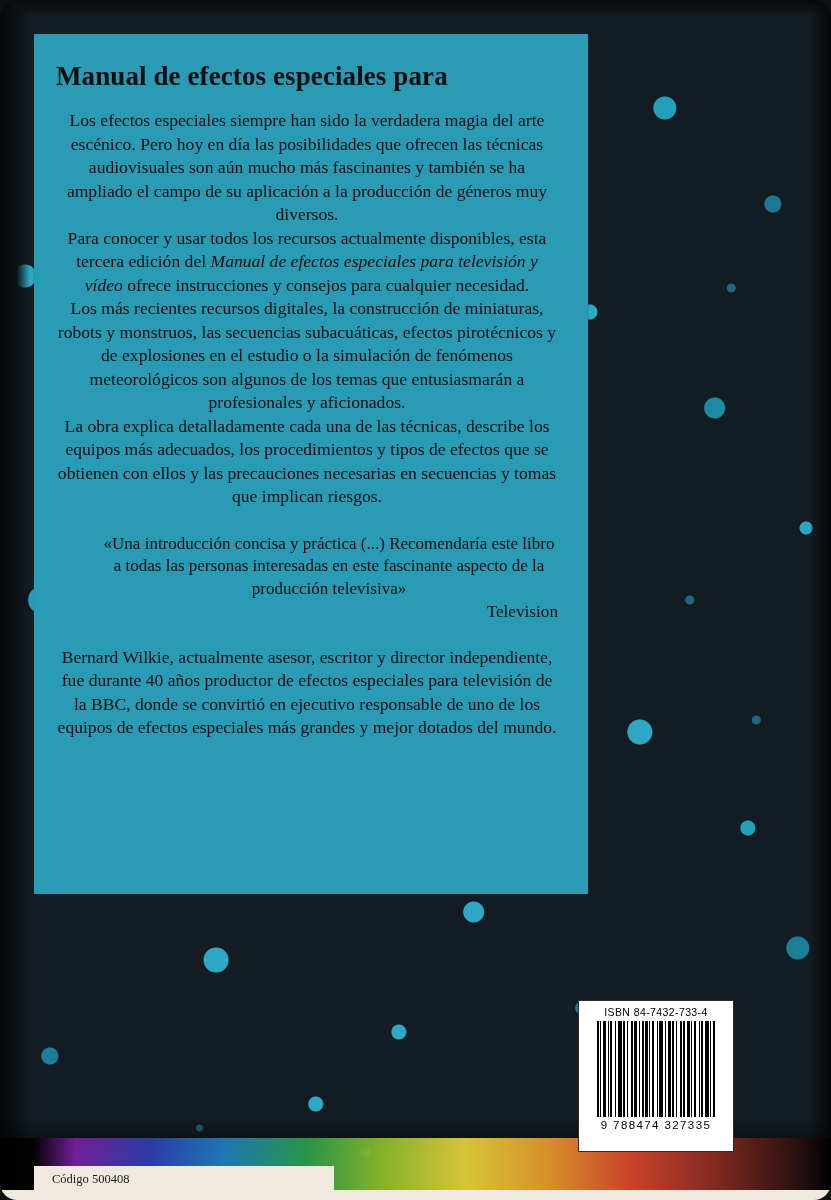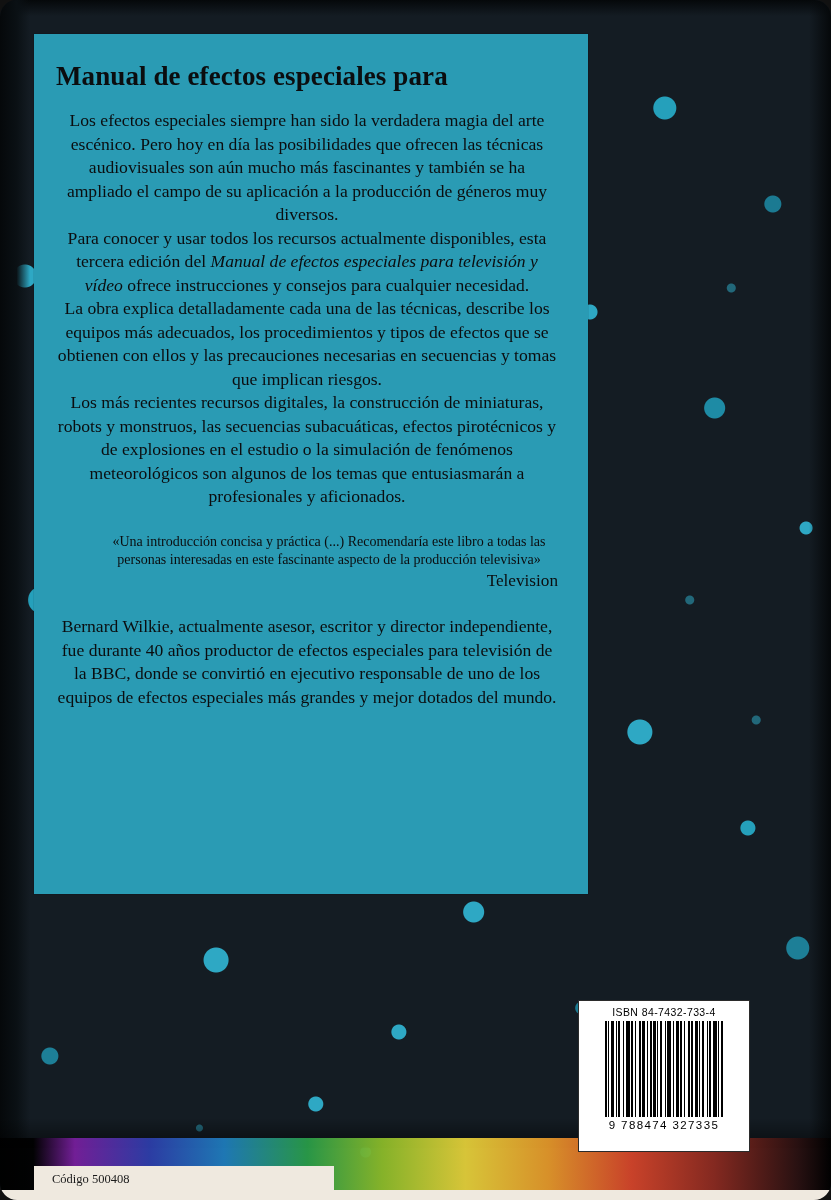--- a/index.html
+++ b/index.html
@@ -154,33 +154,33 @@
   }
   .panel p {
     margin: 0;
     font-size: 17.6px;
     line-height: 1.335;
     text-align: center;
   }
   .panel p + p { margin-top: 0; }
   .gap-lg { height: 24px; }
   .it { font-style: italic; }
-  .quote-block p { font-size: 14px; margin-left: 44px; }
+  .quote-block p { font-size: 17px; margin-left: 44px; }
   .attrib {
     text-align: right;
     font-size: 17.2px;
     margin-top: 1px;
   }
 
   
   .isbn-box {
     position: absolute;
     left: 578px;
     top: 1000px;
-    width: 172px;
+    width: 156px;
     height: 152px;
     background: #ffffff;
     border: 1px solid #2b2b2b;
     box-sizing: border-box;
     padding: 5px 6px 4px 6px;
     font-family: "Liberation Sans", sans-serif;
   }
   .isbn-text {
     font-size: 10.5px;
     letter-spacing: .4px;
@@ -244,23 +244,23 @@
 
   <div class="panel">
     <h1>
       <span>Manual de efectos especiales para</span><br>
     </h1>
 
     <p>Los efectos especiales siempre han sido la verdadera magia del arte escénico. Pero hoy en día las posibilidades que ofrecen las técnicas audiovisuales son aún mucho más fascinantes y también se ha ampliado el campo de su aplicación a la producción de géneros muy diversos.</p>
 
     <p><span>Para conocer y usar todos los recursos actualmente disponibles, esta tercera edición del </span><span class="it">Manual de efectos especiales para televisión y vídeo</span><span> ofrece instrucciones y consejos para cualquier necesidad.</span></p>
 
+    <p>Los más recientes recursos digitales, la construcción de miniaturas, robots y monstruos, las secuencias subacuáticas, efectos pirotécnicos y de explosiones en el estudio o la simulación de fenómenos meteorológicos son algunos de los temas que entusiasmarán a profesionales y aficionados.</p>
+
     <p>La obra explica detalladamente cada una de las técnicas, describe los equipos más adecuados, los procedimientos y tipos de efectos que se obtienen con ellos y las precauciones necesarias en secuencias y tomas que implican riesgos.</p>
-
-    <p>Los más recientes recursos digitales, la construcción de miniaturas, robots y monstruos, las secuencias subacuáticas, efectos pirotécnicos y de explosiones en el estudio o la simulación de fenómenos meteorológicos son algunos de los temas que entusiasmarán a profesionales y aficionados.</p>
 
     <div class="gap-lg"></div>
 
     <div class="quote-block">
       <p>«Una introducción concisa y práctica (...) Recomendaría este libro a todas las personas interesadas en este fascinante aspecto de la producción televisiva»</p>
       <div class="attrib">Television</div>
     </div>
 
     <div class="gap-lg"></div>
 

